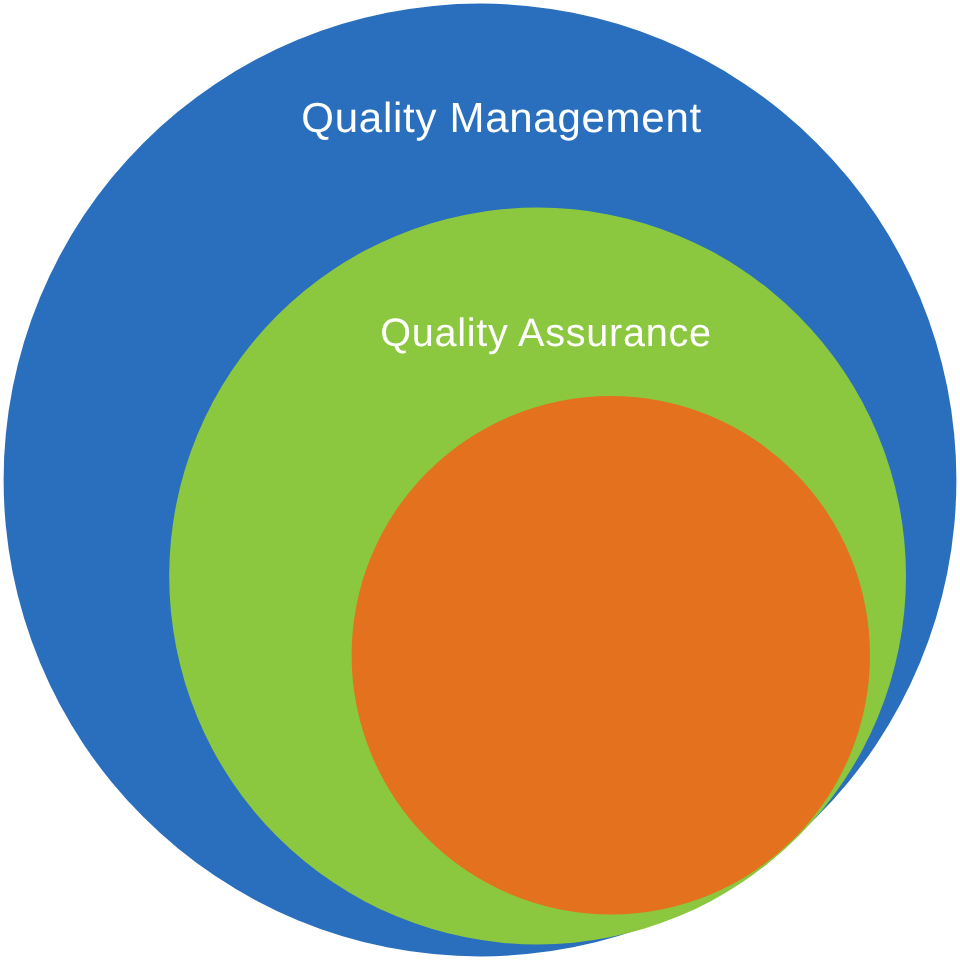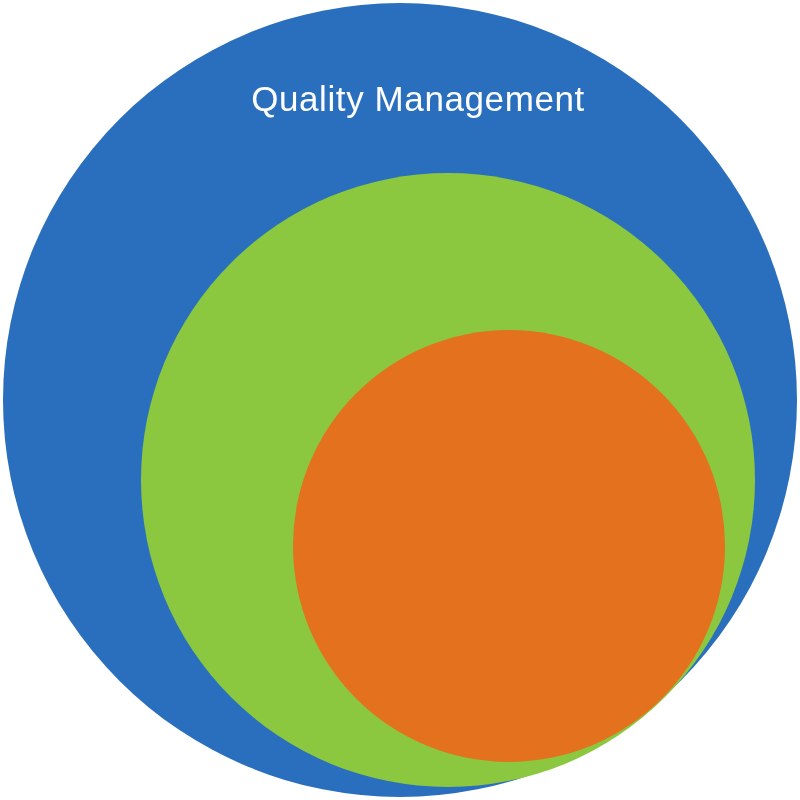--- a/index.html
+++ b/index.html
@@ -76,15 +76,16 @@
 <div id="diagram-root" style="background: rgb(255, 255, 255);">
 
   <div class="circle" id="circle-quality-management" style="background: rgb(42, 111, 189); left: 3px; top: 3px; width: 794px; height: 794px;"></div>
 
   <div class="circle" id="circle-quality-assurance" style="background: rgb(139, 200, 63); left: 141px; top: 173px; width: 614px; height: 614px;"></div>
 
   <div class="circle" id="circle-quality-control" style="background: rgb(228, 113, 29); left: 293px; top: 330px; width: 432px; height: 432px;"></div>
 
   <div class="circle-label" id="label-quality-management" style="color: rgb(255, 255, 255); left: 418px; top: 99px;">Quality Management</div>
 
+  <div class="circle-label" id="label-quality-assurance" style="color: rgb(255, 255, 255); left: 455px; top: 277px;">Quality Assurance</div>
 
 
 </div>
 
 </body></html>

